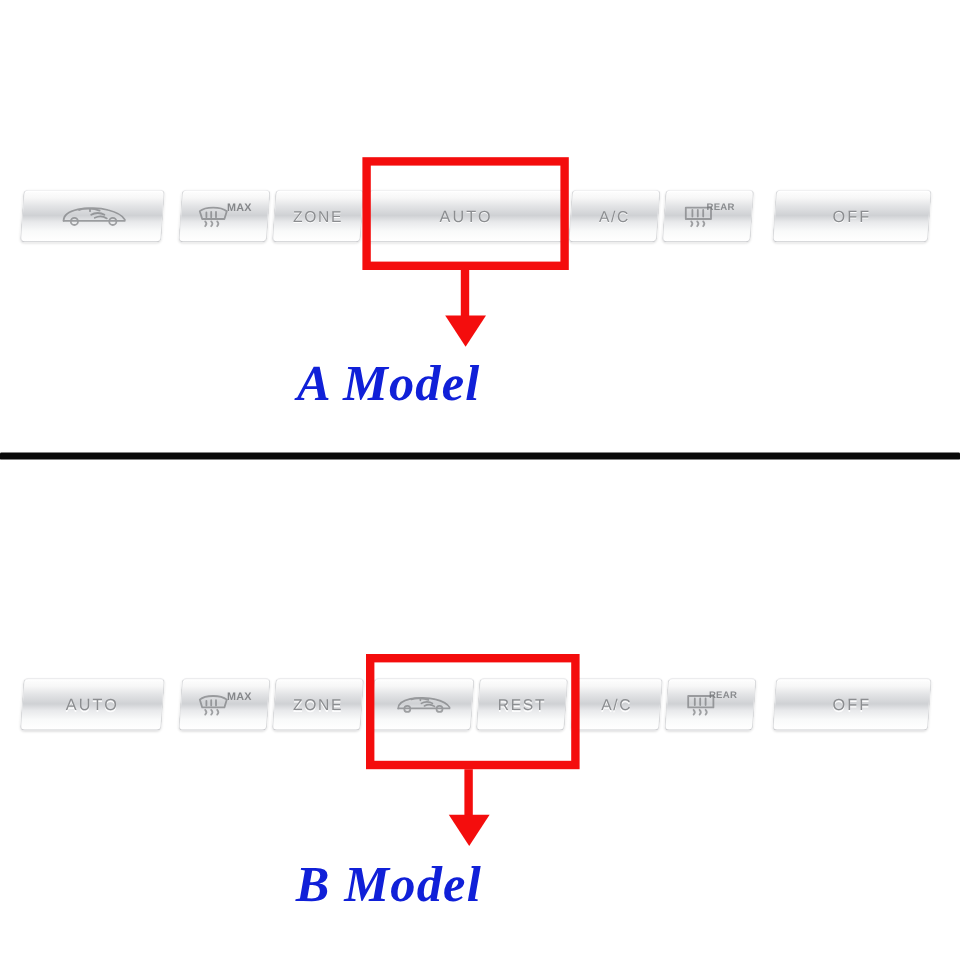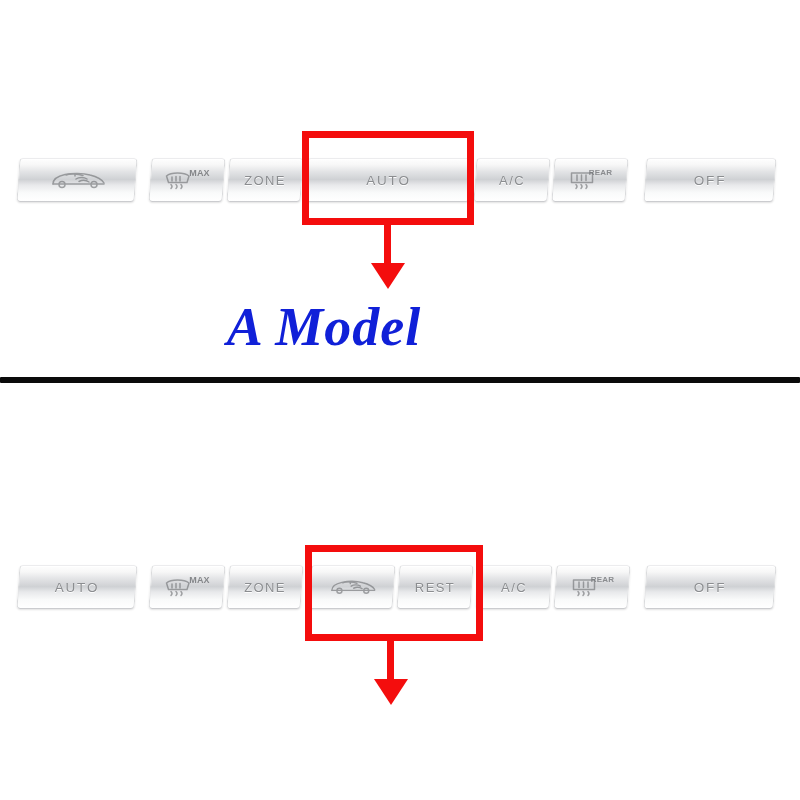--- a/index.html
+++ b/index.html
@@ -140,21 +140,21 @@
   }
 
   
   .model-caption {
     position: absolute;
     width: 648px;
     text-align: center;
     font-family: "Liberation Serif", serif;
     font-style: italic;
     font-weight: bold;
-    font-size: 54px;
+    font-size: 42px;
     color: #1020d8;
     letter-spacing: 1px;
   }
 
   
   .divider-line {
     position: absolute;
     left: 0;
     width: 800px;
     height: 6px;
@@ -344,14 +344,15 @@
         </div>
       </div>
 
     </div>
   </div>
 
   <div class="callout-box" id="callout-b" style="left:305px; top:545px; width:178px; height:96px;"></div>
   <div class="callout-stem" style="left:387px; top:641px; height:40px;"></div>
   <div class="callout-head" style="left:374px; top:679px;"></div>
 
+  <div class="model-caption" style="top:714px;">B Model</div>
 
 </div>
 
 </body></html>

